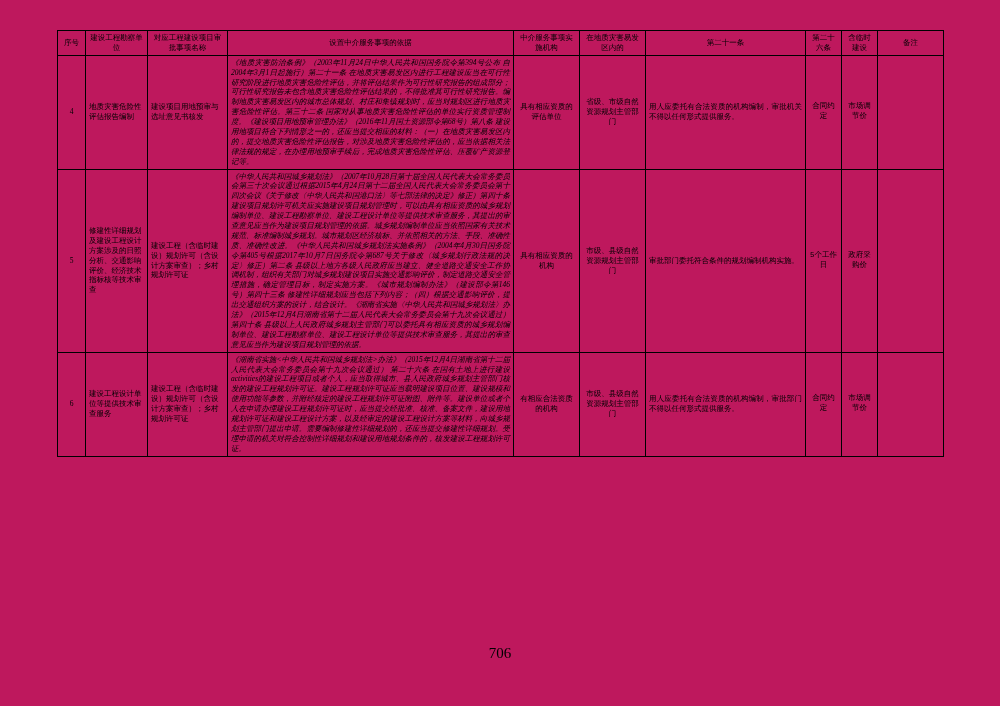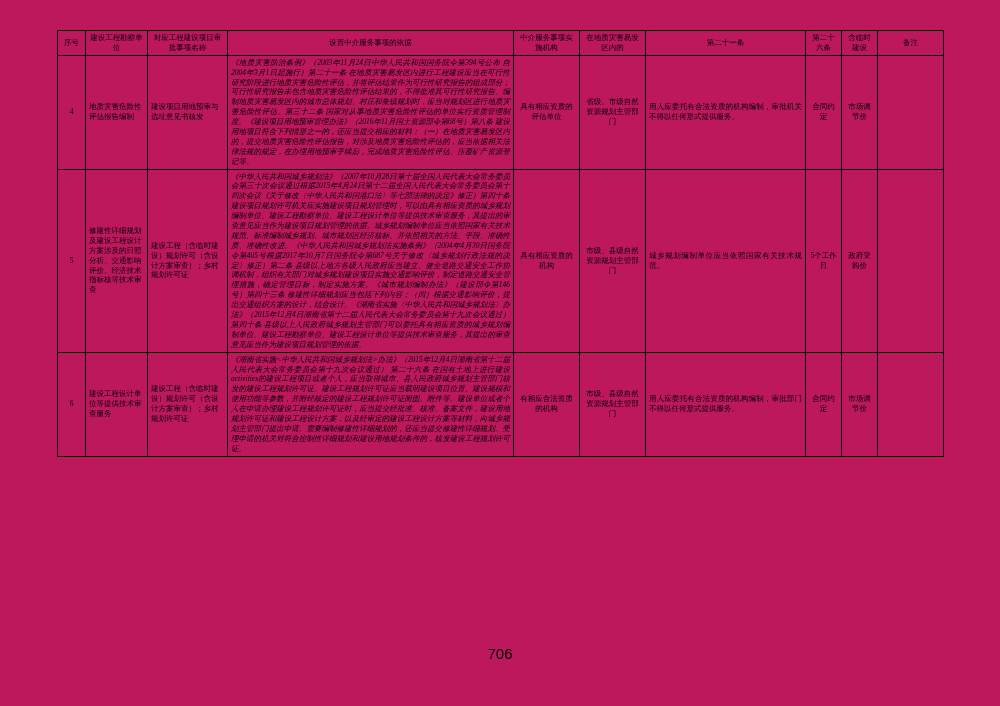--- a/index.html
+++ b/index.html
@@ -56,20 +56,21 @@
     font-style: italic;
   }
   td.nm {
     font-size: 8px;
     line-height: 1.4;
   }
   td.sm {
     font-size: 8px;
     text-align: center;
     line-height: 1.4;
+    font-family: Liberation Mono, monospace;
   }
   td.req {
     vertical-align: top;
     text-align: justify;
     text-align-last: left;
     font-size: 8px;
     line-height: 1.4;
     padding: 5px 5px;
     margin-top: 40px;
   }
@@ -78,21 +79,21 @@
     text-align: center;
     line-height: 1.45;
   }
   .pagenum {
     position: absolute;
     left: 0;
     top: 645px;
     width: 1000px;
     text-align: center;
     font-size: 15px;
-    font-family: Liberation Sans, sans-serif;
+    font-family: Liberation Serif, serif;
   }
   
   col.w-seq      { width: 28px; }
   col.w-name     { width: 62px; }
   col.w-proj     { width: 80px; }
   col.w-basis    { width: 286px; }
   col.w-org      { width: 66px; }
   col.w-gov      { width: 66px; }
   col.w-req      { width: 160px; }
   col.w-time     { width: 36px; }
@@ -144,21 +145,21 @@
         <td class="sm">市场调节价</td>
         <td class="sm"></td>
       </tr>
       <tr>
         <td class="c">5</td>
         <td class="nm">修建性详细规划及建设工程设计方案涉及的日照分析、交通影响评价、经济技术指标核等技术审查</td>
         <td class="nm">建设工程（含临时建设）规划许可（含设计方案审查）；乡村规划许可证</td>
         <td class="just">《中华人民共和国城乡规划法》（2007年10月28日第十届全国人民代表大会常务委员会第三十次会议通过根据2015年4月24日第十二届全国人民代表大会常务委员会第十四次会议《关于修改〈中华人民共和国港口法〉等七部法律的决定》修正）第四十条 建设项目规划许可机关应实施建设项目规划管理时，可以由具有相应资质的城乡规划编制单位、建设工程勘察单位、建设工程设计单位等提供技术审查服务，其提出的审查意见应当作为建设项目规划管理的依据。城乡规划编制单位应当依照国家有关技术规范、标准编制城乡规划。城市规划区经济核标、并依照相关的方法、手段、准确性质、准确性改进。《中华人民共和国城乡规划法实施条例》（2004年4月30日国务院令第405号根据2017年10月7日国务院令第687号关于修改〈城乡规划行政法规的决定〉修正）第二条 县级以上地方各级人民政府应当建立、健全道路交通安全工作协调机制，组织有关部门对城乡规划建设项目实施交通影响评价，制定道路交通安全管理措施，确定管理目标，制定实施方案。《城市规划编制办法》（建设部令第146号）第四十三条 修建性详细规划应当包括下列内容；（四）根据交通影响评价，提出交通组织方案的设计，结合设计。《湖南省实施〈中华人民共和国城乡规划法〉办法》（2015年12月4日湖南省第十二届人民代表大会常务委员会第十九次会议通过）第四十条 县级以上人民政府城乡规划主管部门可以委托具有相应资质的城乡规划编制单位、建设工程勘察单位、建设工程设计单位等提供技术审查服务，其提出的审查意见应当作为建设项目规划管理的依据。</td>
         <td class="org">具有相应资质的机构</td>
         <td class="org">市级、县级自然资源规划主管部门</td>
-        <td class="req">城乡规划编制单位应当依照国家有关技术规范。</td>
+        <td class="req">审批部门委托符合条件的规划编制机构实施。</td>
         <td class="sm">5个工作日</td>
         <td class="sm">政府采购价</td>
         <td class="sm"></td>
       </tr>
       <tr>
         <td class="c">6</td>
         <td class="nm">建设工程设计单位等提供技术审查服务</td>
         <td class="nm">建设工程（含临时建设）规划许可（含设计方案审查）；乡村规划许可证</td>
         <td class="just">《湖南省实施&lt;中华人民共和国城乡规划法&gt;办法》（2015年12月4日湖南省第十二届人民代表大会常务委员会第十九次会议通过） 第二十六条 在国有土地上进行建设activities的建设工程项目或者个人，应当取得城市、县人民政府城乡规划主管部门核发的建设工程规划许可证。建设工程规划许可证应当载明建设项目位置、建设规模和使用功能等参数，并附经核定的建设工程规划许可证附图、附件等。建设单位或者个人在申请办理建设工程规划许可证时，应当提交经批准、核准、备案文件，建设用地规划许可证和建设工程设计方案，以及经审定的建设工程设计方案等材料，向城乡规划主管部门提出申请。需要编制修建性详细规划的，还应当提交修建性详细规划。受理申请的机关对符合控制性详细规划和建设用地规划条件的，核发建设工程规划许可证。</td>
         <td class="org">有相应合法资质的机构</td>

